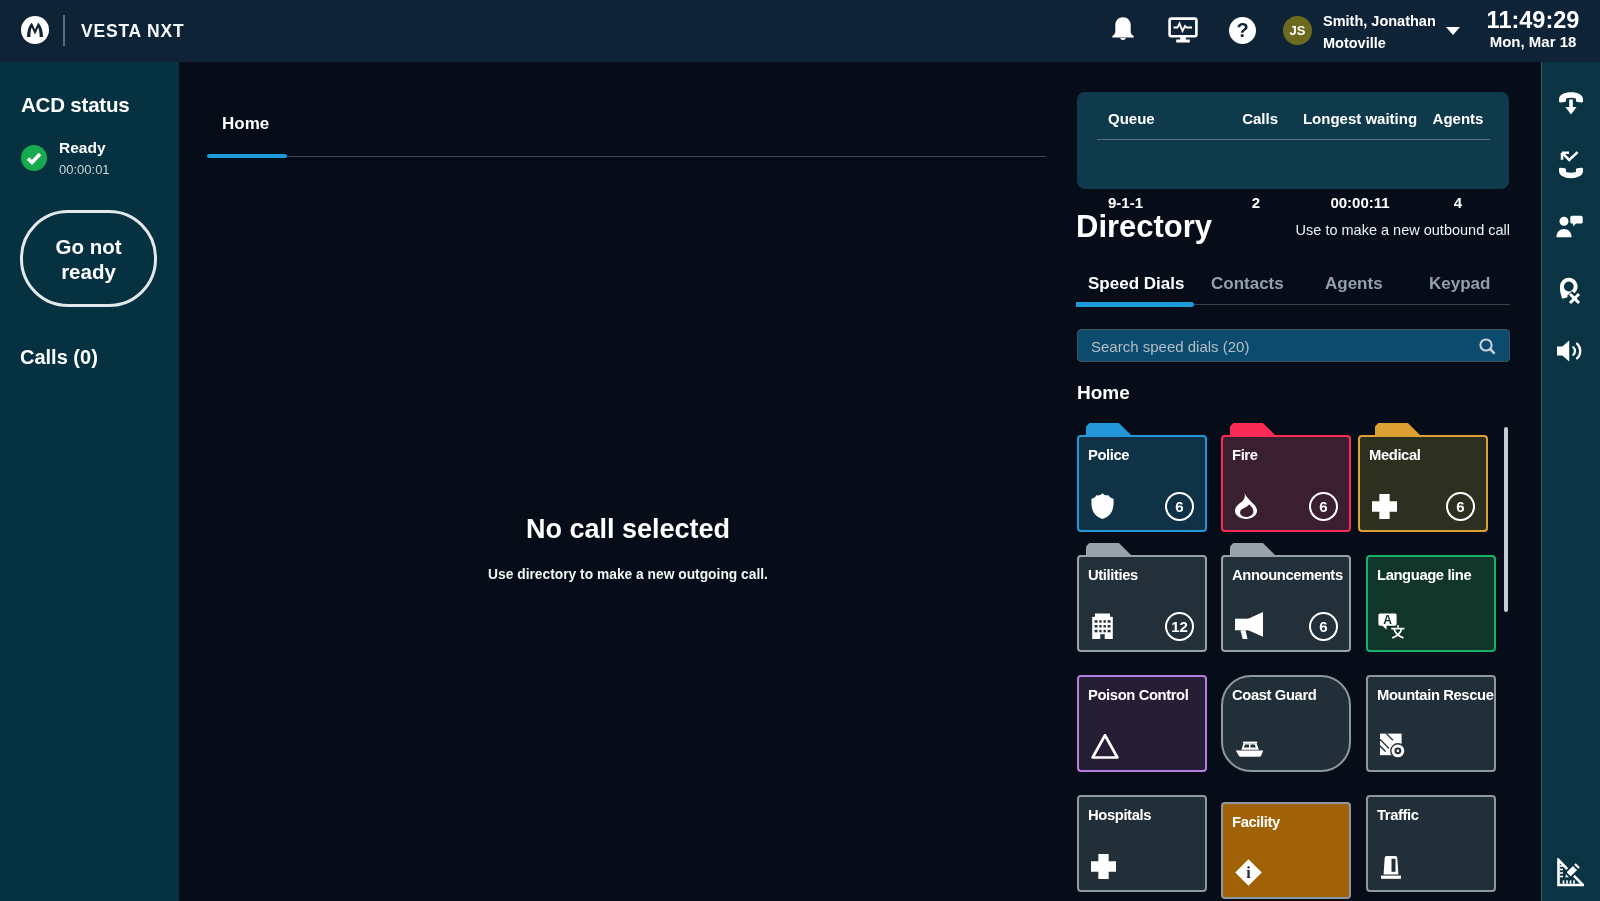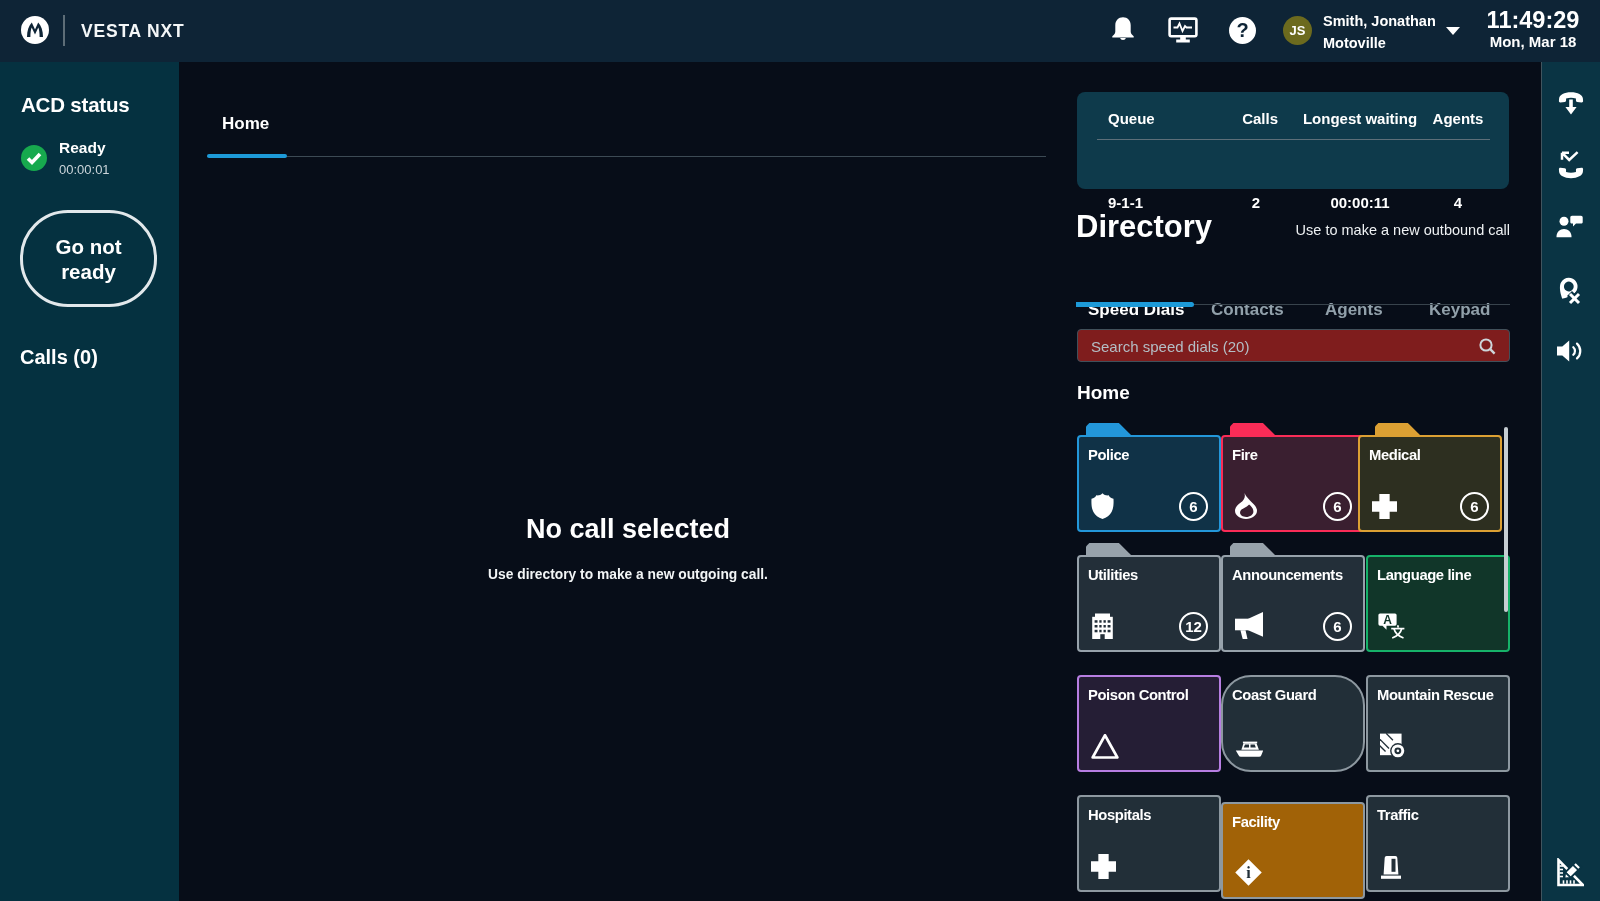--- a/index.html
+++ b/index.html
@@ -38,29 +38,29 @@
 
   
   #queue { left:1077px; top:92px; width:432px; height:97px; background:#0e3a4b; border-radius:8px; }
   .qh { position:absolute; top:110px; font-size:15px; font-weight:bold; }
   .qr { position:absolute; top:151px; font-size:15px; font-weight:bold;margin-top:43px; }
   #qline { left:1097px; top:139px; width:393px; height:1px; background:#5d6f79; }
 
   
   #dir-title { left:1076px; top:209px; font-size:31px; font-weight:bold; }
   #dir-sub { left:1200px; top:222px; width:310px; text-align:right; font-size:14.5px; color:#eef1f3; }
-  .dtab { position:absolute; top:274px; font-size:17px; font-weight:bold; color:#91a0aa;margin-top:26px; }
+  .dtab { position:absolute; top:274px; font-size:17px; font-weight:bold; color:#91a0aa; }
   #dtab-track { left:1076px; top:304px; width:434px; height:1px; background:#38434c; }
   #dtab-active { left:1076px; top:302px; width:118px; height:5px; background:#1d9ad8; border-radius:0 3px 3px 0; }
-  #search { left:1077px; top:329px; width:433px; height:33px; background:#7f1d1d; border:1px solid #41505a; border-radius:4px; }
+  #search { left:1077px; top:329px; width:433px; height:33px; background:#0c4a6e; border:1px solid #41505a; border-radius:4px; }
   #search .ph { position:absolute; left:13px; top:8px; font-size:15px; color:#b4bec5; }
   #home-lbl { left:1077px; top:382px; font-size:19px; font-weight:bold; }
 
   
-  .card { position:absolute; width:144px; height:97px; border-radius:4px; border:2px solid; }
+  .card { position:absolute; width:130px; height:97px; border-radius:4px; border:2px solid; }
   .ctab { position:absolute; width:47px; height:14px; clip-path:polygon(0 100%, 0 25%, 7% 0, 70% 0, 100% 100%); }
   .card .ttl { position:absolute; left:9px; top:10px; font-size:14.8px; font-weight:bold; white-space:nowrap; letter-spacing:-0.4px; }
   .card .icon { position:absolute; left:12px; bottom:11px; }
   .badge { position:absolute; right:11px; bottom:9px; width:29px; height:29px; border:2px solid #fff; border-radius:50%; text-align:center; line-height:25px; font-size:15px; font-weight:bold; }
   #scrollbar { left:1504px; top:427px; width:4px; height:185px; background:#c6cdd2; border-radius:2px; }
 
   
   #rtool { left:1541px; top:62px; width:59px; height:839px; background:#0a3444; border-left:1px solid #42545e; }
   .rt-ic { position:absolute; left:1555px; }
 </style>

